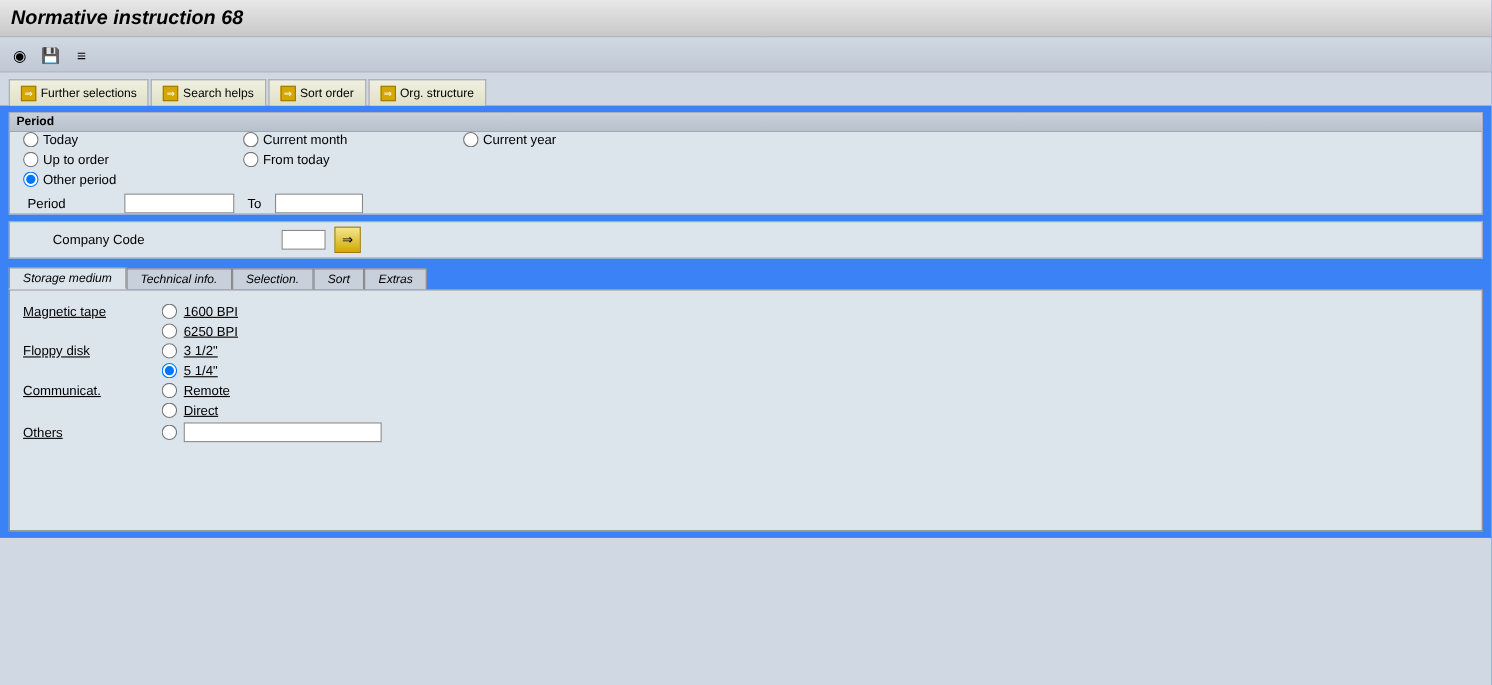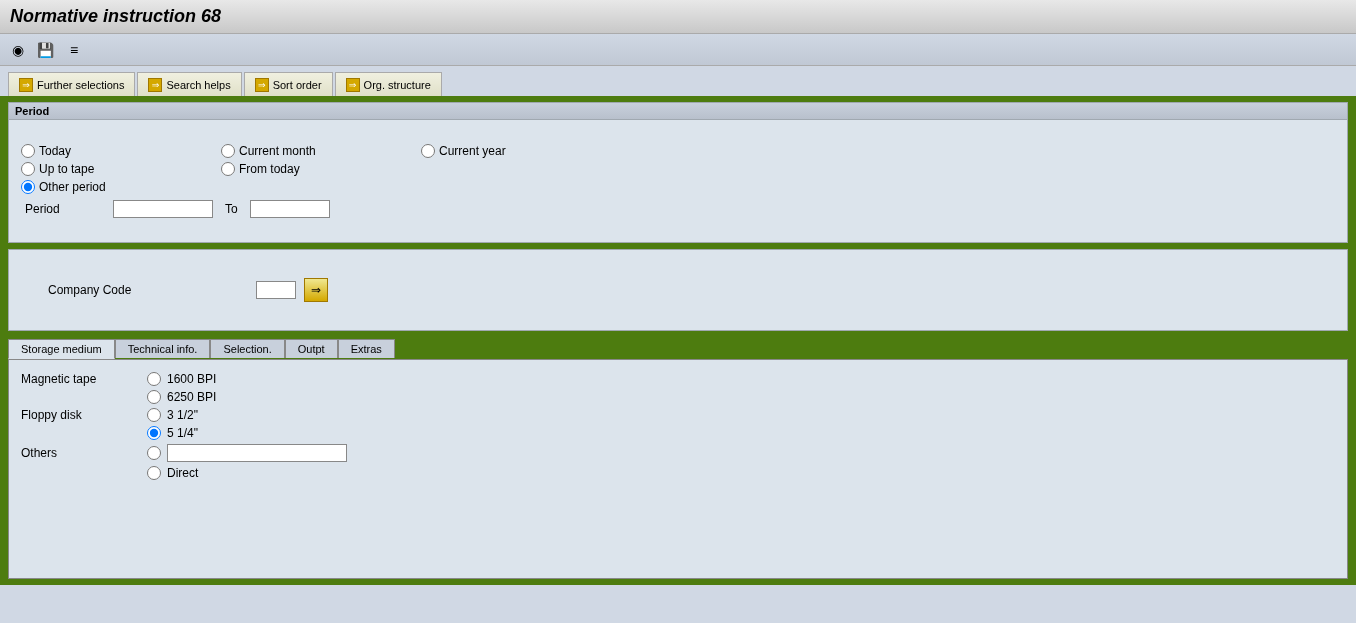--- a/index.html
+++ b/index.html
@@ -66,37 +66,37 @@
       height: 14px;
       background: #d4a800;
       border: 1px solid #a07800;
       display: flex;
       align-items: center;
       justify-content: center;
       font-size: 9px;
       color: white;
     }
     .main-content {
-      background: #4d7c0f;
+      background: #3b82f6;
       padding: 6px 8px;
     }
     .section-box {
       background: #dce4ec;
       border: 1px solid #a0a8b0;
       margin-bottom: 6px;
     }
     .section-header {
       background: linear-gradient(to bottom, #c8d0dc, #b8c0cc);
       padding: 2px 6px;
       font-weight: bold;
       font-size: 11px;
       border-bottom: 1px solid #a0a8b0;
     }
     .section-body {
-      padding: 24px 12px;
+      padding: 0 12px;
     }
     .period-options {
       display: grid;
       grid-template-columns: 200px 200px 200px;
       gap: 4px 0;
     }
     .radio-row {
       display: flex;
       align-items: center;
       gap: 4px;
@@ -155,21 +155,22 @@
       align-items: center;
       justify-content: center;
       font-size: 12px;
     }
     .tabs-section {
       margin-top: 8px;
     }
     .sub-tab-bar {
       display: flex;
       gap: 0;
-      align-items: flex-start;
+      align-items: flex-end;
+      font-style: italic;
     }
     .sub-tab {
       padding: 3px 12px;
       border: 1px solid #888;
       border-bottom: none;
       cursor: pointer;
       font-size: 11px;
       background: #c8d0dc;
     }
     .sub-tab.active {
@@ -183,20 +184,21 @@
       background: #dce4ec;
       border: 1px solid #888;
       padding: 12px;
       min-height: 220px;
     }
     .storage-row {
       display: flex;
       align-items: center;
       gap: 6px;
       margin-bottom: 4px;
+      text-decoration: underline;
     }
     .storage-label {
       width: 120px;
     }
     .storage-value {
       margin-left: 0;
     }
     .others-input {
       width: 180px;
       height: 18px;
@@ -253,21 +255,21 @@
         <div class="radio-row">
           <input type="radio" name="period" id="current-month" style="">
           <label for="current-month">Current month</label>
         </div>
         <div class="radio-row">
           <input type="radio" name="period" id="current-year" style="">
           <label for="current-year">Current year</label>
         </div>
         <div class="radio-row">
           <input type="radio" name="period" id="up-to-today" style="">
-          <label for="up-to-today">Up to tape</label>
+          <label for="up-to-today">Up to order</label>
         </div>
         <div class="radio-row">
           <input type="radio" name="period" id="from-today" style="">
           <label for="from-today">From today</label>
         </div>
         <div></div>
         <div class="radio-row">
           <input type="radio" name="period" id="other-period" checked="" style="">
           <label for="other-period">Other period</label>
         </div>
@@ -296,21 +298,21 @@
       <div class="sub-tab active">
         <span>Storage medium</span>
       </div>
       <div class="sub-tab">
         <span>Technical info.</span>
       </div>
       <div class="sub-tab">
         <span>Selection.</span>
       </div>
       <div class="sub-tab">
-        <span>Outpt</span>
+        <span>Sort</span>
       </div>
       <div class="sub-tab">
         <span>Extras</span>
       </div>
     </div>
     <div class="sub-tab-content">
 
       <div class="storage-row">
         <span class="storage-label">Magnetic tape</span>
         <input type="radio" name="storage" id="mag1" style="">
@@ -328,28 +330,33 @@
         <input type="radio" name="storage" id="floppy1" style="">
         <span class="storage-value">3  1/2"</span>
       </div>
 
       <div class="storage-row">
         <span class="storage-label"></span>
         <input type="radio" name="storage" id="floppy2" checked="" style="">
         <span class="storage-value">5  1/4"</span>
       </div>
 
+      <div class="storage-row">
+        <span class="storage-label">Communicat.</span>
+        <input type="radio" name="storage" id="comm1" style="">
+        <span class="storage-value">Remote</span>
+      </div>
+
+      <div class="storage-row">
+        <span class="storage-label"></span>
+        <input type="radio" name="storage" id="comm2" style="">
+        <span class="storage-value">Direct</span>
+      </div>
 
       <div class="storage-row">
         <span class="storage-label">Others</span>
         <input type="radio" name="storage" id="others" style="">
         <input type="text" class="others-input" value="" style="">
       </div>
-
-      <div class="storage-row">
-        <span class="storage-label"></span>
-        <input type="radio" name="storage" id="comm2" style="">
-        <span class="storage-value">Direct</span>
-      </div>
     </div>
   </div>
 
 </div>
 
 </body></html>

